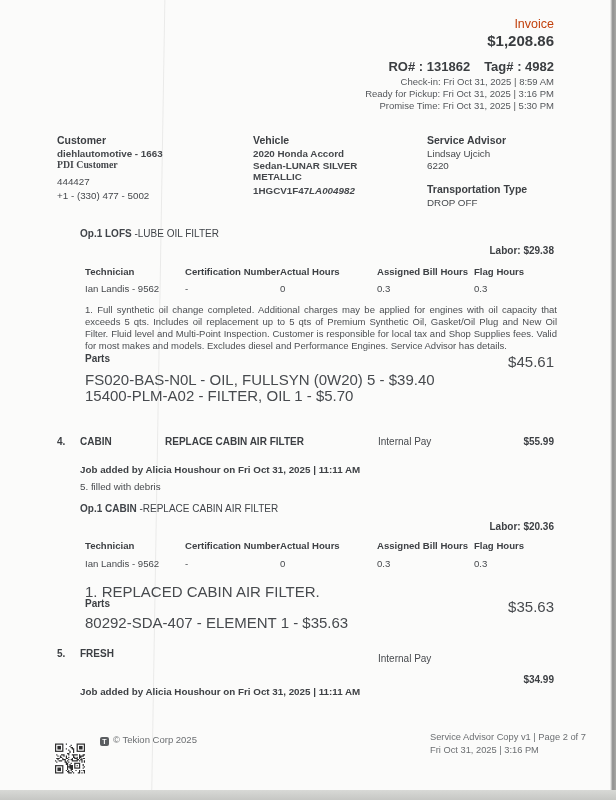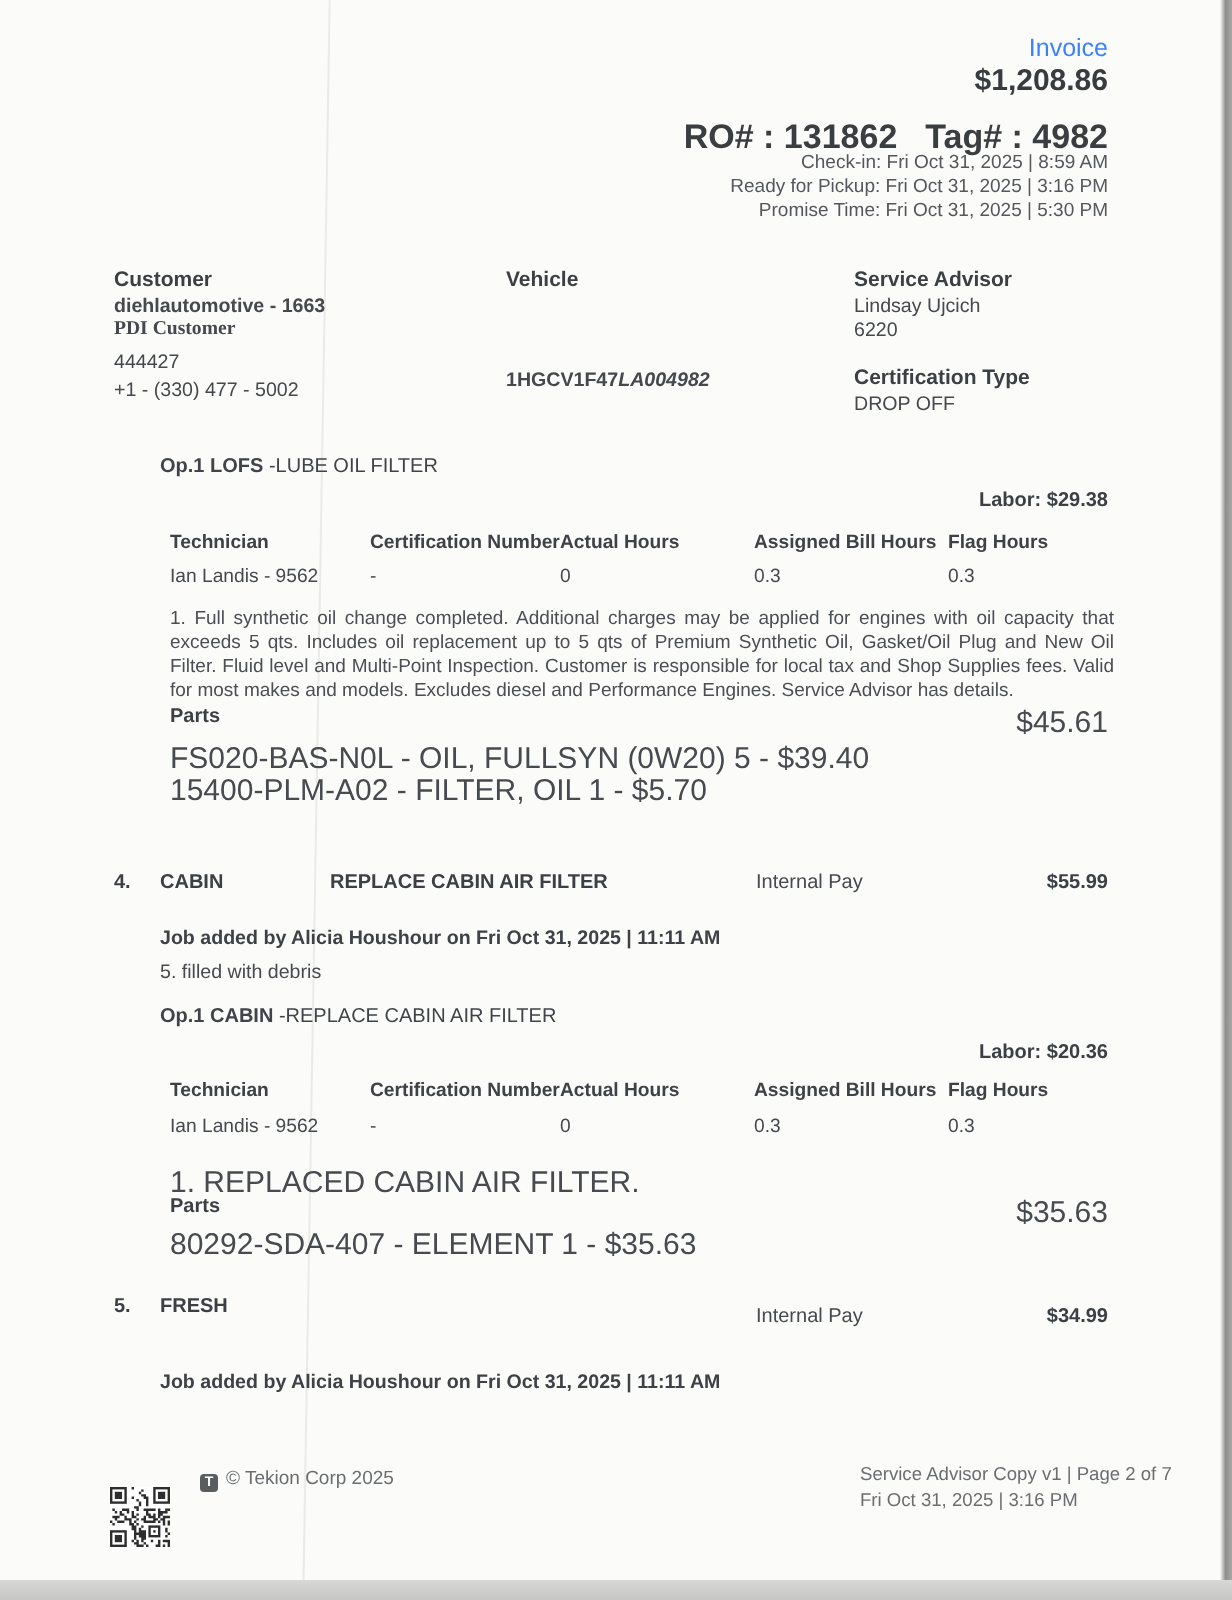--- a/index.html
+++ b/index.html
@@ -24,24 +24,24 @@
   }
   .edge-right{
     position:absolute; top:0; right:0; width:6px; height:100%;
     background:linear-gradient(to right,#fbfbfa 0%, #8f8f8f 45%, #a8a8a6 100%);
   }
   .edge-bottom{
     position:absolute; bottom:0; left:0; width:100%; height:10px;
     background:linear-gradient(to bottom,#d8d9d6 0%, #c6c7c4 100%);
   }
   
-  .hdr{ right:62px; text-align:right; color:#3b82f6; }
+  .hdr{ right:62px; text-align:right; color:#c2410c; }
   .invoice-label{ top:17px; font-size:12.5px; }
   .invoice-total{ top:32px; font-size:15px; font-weight:bold; color:#393c3f; }
-  .ro-tag{ top:59px; font-size:17px; font-weight:bold; color:#3b3e41; }
+  .ro-tag{ top:59px; font-size:13px; font-weight:bold; color:#3b3e41; }
   .ro-tag .gap{ display:inline-block; width:14px; }
   .meta-line{ font-size:9.5px; color:#54575b; }
   
   .col-heading{ font-size:10.5px; font-weight:bold; color:#3c3f43; }
   .info{ font-size:9.8px; line-height:11.5px; color:#45484c; }
   .vin i{ font-style:italic; }
   
   .t10{ font-size:10px; }
   .t95{ font-size:15px; }
   .opline .rest{ font-weight:normal; }
@@ -85,28 +85,29 @@
   <div class="abs hdr meta-line" style="top:88px;">Ready for Pickup: Fri Oct 31, 2025 | 3:16 PM</div>
   <div class="abs hdr meta-line" style="top:100px;">Promise Time: Fri Oct 31, 2025 | 5:30 PM</div>
 
   <div class="abs col-heading" style="left:57px; top:134px;">Customer</div>
   <div class="abs info b" style="left:57px; top:148px;">diehlautomotive - 1663</div>
   <div class="abs info b" style="left:57px; top:159px;font-family:Liberation Serif, serif;">PDI Customer</div>
   <div class="abs info" style="left:57px; top:176px;">444427</div>
   <div class="abs info" style="left:57px; top:190px;">+1 - (330) 477 - 5002</div>
 
   <div class="abs col-heading" style="left:253px; top:134px;">Vehicle</div>
+  <div class="abs info b" style="left:253px; top:148px; width:113px;">2020 Honda Accord Sedan-LUNAR SILVER METALLIC</div>
   <div class="abs info b vin" style="left:253px; top:185px;">
     <span>1HGCV1F47</span><i>LA004982</i>
   </div>
 
   <div class="abs col-heading" style="left:427px; top:134px;">Service Advisor</div>
   <div class="abs info" style="left:427px; top:148px;">Lindsay Ujcich</div>
   <div class="abs info" style="left:427px; top:160px;">6220</div>
-  <div class="abs col-heading" style="left:427px; top:183px;">Certification Type</div>
+  <div class="abs col-heading" style="left:427px; top:183px;">Transportation Type</div>
   <div class="abs info" style="left:427px; top:197px;">DROP OFF</div>
 
   <div class="abs t10 b opline" style="left:80px; top:228px;">
     <span>Op.1 LOFS</span><span class="rest"> -LUBE OIL FILTER</span>
   </div>
   <div class="abs t10 labor" style="right:62px; top:245px;">Labor: $29.38</div>
 
   <div class="abs tbl-h" style="left:85px; top:266px; width:472px; height:12px;">
     <span class="c1">Technician</span>
     <span class="c2">Certification Number</span>
@@ -159,21 +160,21 @@
   </div>
 
   <div class="abs t95 part-line" style="left:85px; top:583px;">1. REPLACED CABIN AIR FILTER.</div>
   <div class="abs t10 parts-label" style="left:85px; top:598px;">Parts</div>
   <div class="abs t95" style="right:62px; top:598px; color:#474a4e;">$35.63</div>
   <div class="abs t95 part-line" style="left:85px; top:614px;">80292-SDA-407 - ELEMENT 1 - $35.63</div>
 
   <div class="abs jobrow b" style="left:57px; top:648px;">5.</div>
   <div class="abs jobrow b" style="left:80px; top:648px;">FRESH</div>
   <div class="abs jobrow" style="left:378px; top:653px; font-weight:normal; color:#46494d;">Internal Pay</div>
-  <div class="abs jobrow b" style="right:62px; top:653px;">$34.99</div>
+  <div class="abs jobrow b" style="right:62px; top:674px;">$34.99</div>
   <div class="abs job-added" style="left:80px; top:686px;">Job added by Alicia Houshour on Fri Oct 31, 2025 | 11:11 AM</div>
 
   <svg class="qr" width="30" height="33" viewBox="0 0 25 25">
     <rect x="0" y="0" width="25" height="25" fill="#ffffff"></rect>
     <g fill="#2e2e2e">
       <rect x="0" y="0" width="7" height="7"></rect>
         <rect x="18" y="0" width="7" height="7"></rect>
         <rect x="0" y="18" width="7" height="7"></rect>
       <rect x="16" y="16" width="5" height="5"></rect>
     </g>

